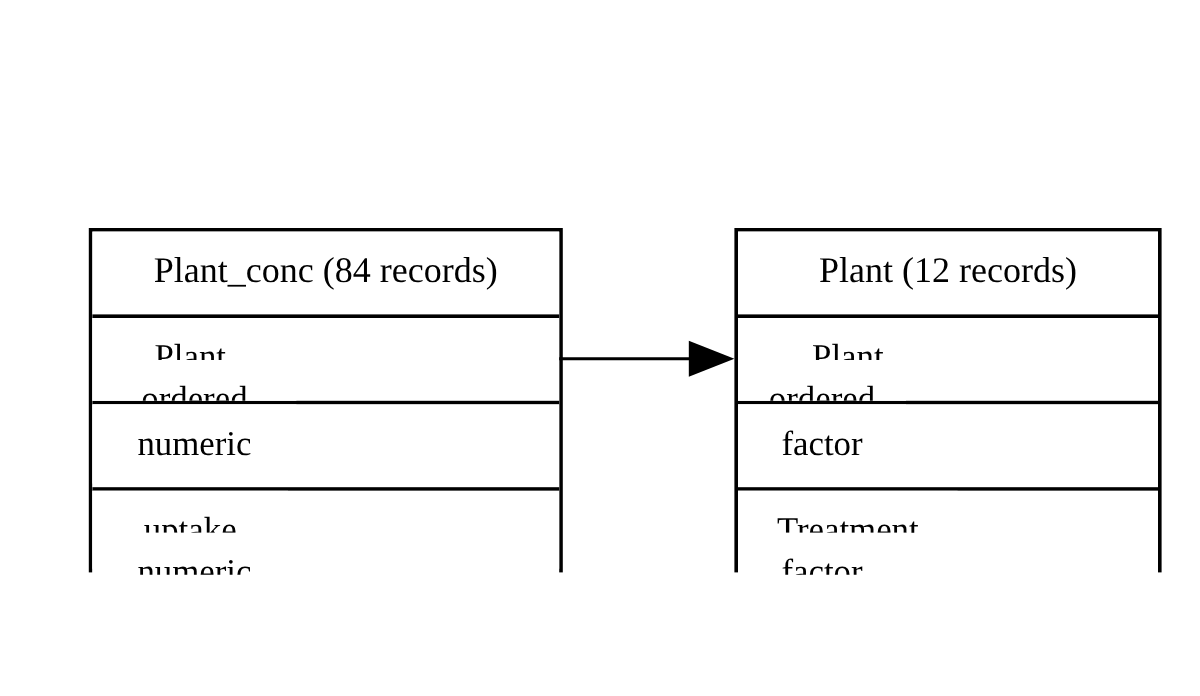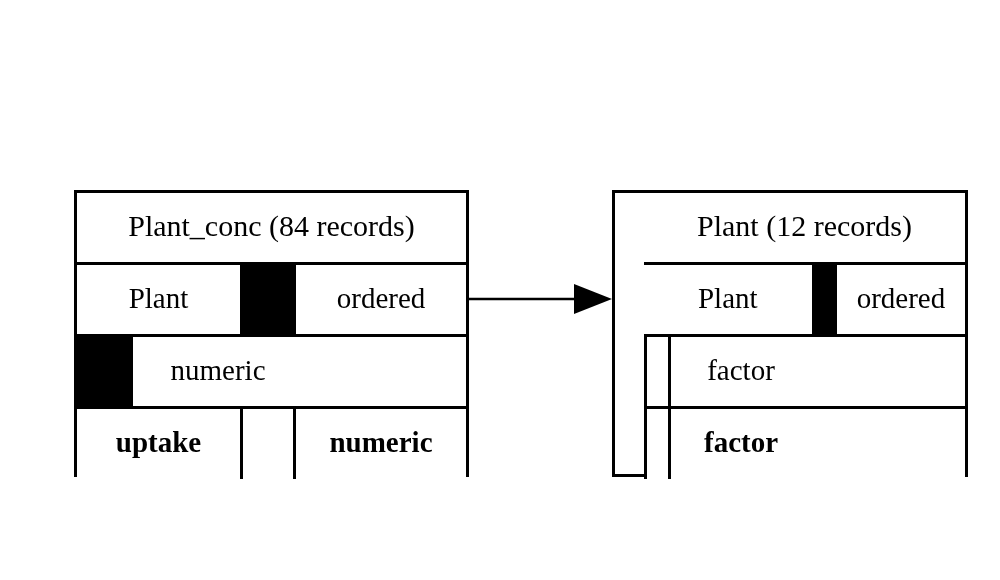--- a/index.html
+++ b/index.html
@@ -43,25 +43,25 @@
     border-bottom: 3px solid #000000;
     background: #ffffff;
   }
 
   .field-row {
     box-sizing: border-box;
     display: flex;
     height: 72px;
     border-bottom: 3px solid #000000;
     background: #ffffff;
+    flex-direction: column;
   }
   .field-row.last {
     border-bottom: none;
     height: 70px;
-    font-weight: bold;
   }
 
   .cell-name,
   .cell-type {
     box-sizing: border-box;
     line-height: 66px;
     text-align: center;
     font-size: 29px;
     white-space: nowrap;
     overflow: hidden;
@@ -88,21 +88,20 @@
   #entity-plant-conc .cell-name { width: 163px; }
   #entity-plant-conc .cell-key  { width: 56px; }
   #entity-plant-conc .cell-type { width: 170px; }
 
   
   #entity-plant {
     left: 612px;
     top: 146px;
     width: 356px;
     height: 287px;
-    padding-left: 29px;
   }
   #entity-plant .cell-name { width: 183px; }
   #entity-plant .cell-key  { width: 27px; }
   #entity-plant .cell-type { width: 140px; }
 
   
   #relationship-arrow {
     position: absolute;
     left: 466px;
     top: 236px;
@@ -148,20 +147,21 @@
       <div class="cell-key is-key"></div>
       <div class="cell-type">ordered</div>
     </div>
 
     <div class="field-row">
       <div class="cell-key"></div>
       <div class="cell-type">factor</div>
     </div>
 
     <div class="field-row last">
+      <div class="cell-name">Treatment</div>
       <div class="cell-key"></div>
       <div class="cell-type">factor</div>
     </div>
 
   </div>
 
   <svg id="relationship-arrow" viewBox="0 0 150 40">
     <line x1="0" y1="19" x2="126" y2="19" stroke="#000000" stroke-width="2.6"></line>
     <polygon points="108,4 146,19 108,34" fill="#000000"></polygon>
   </svg>

